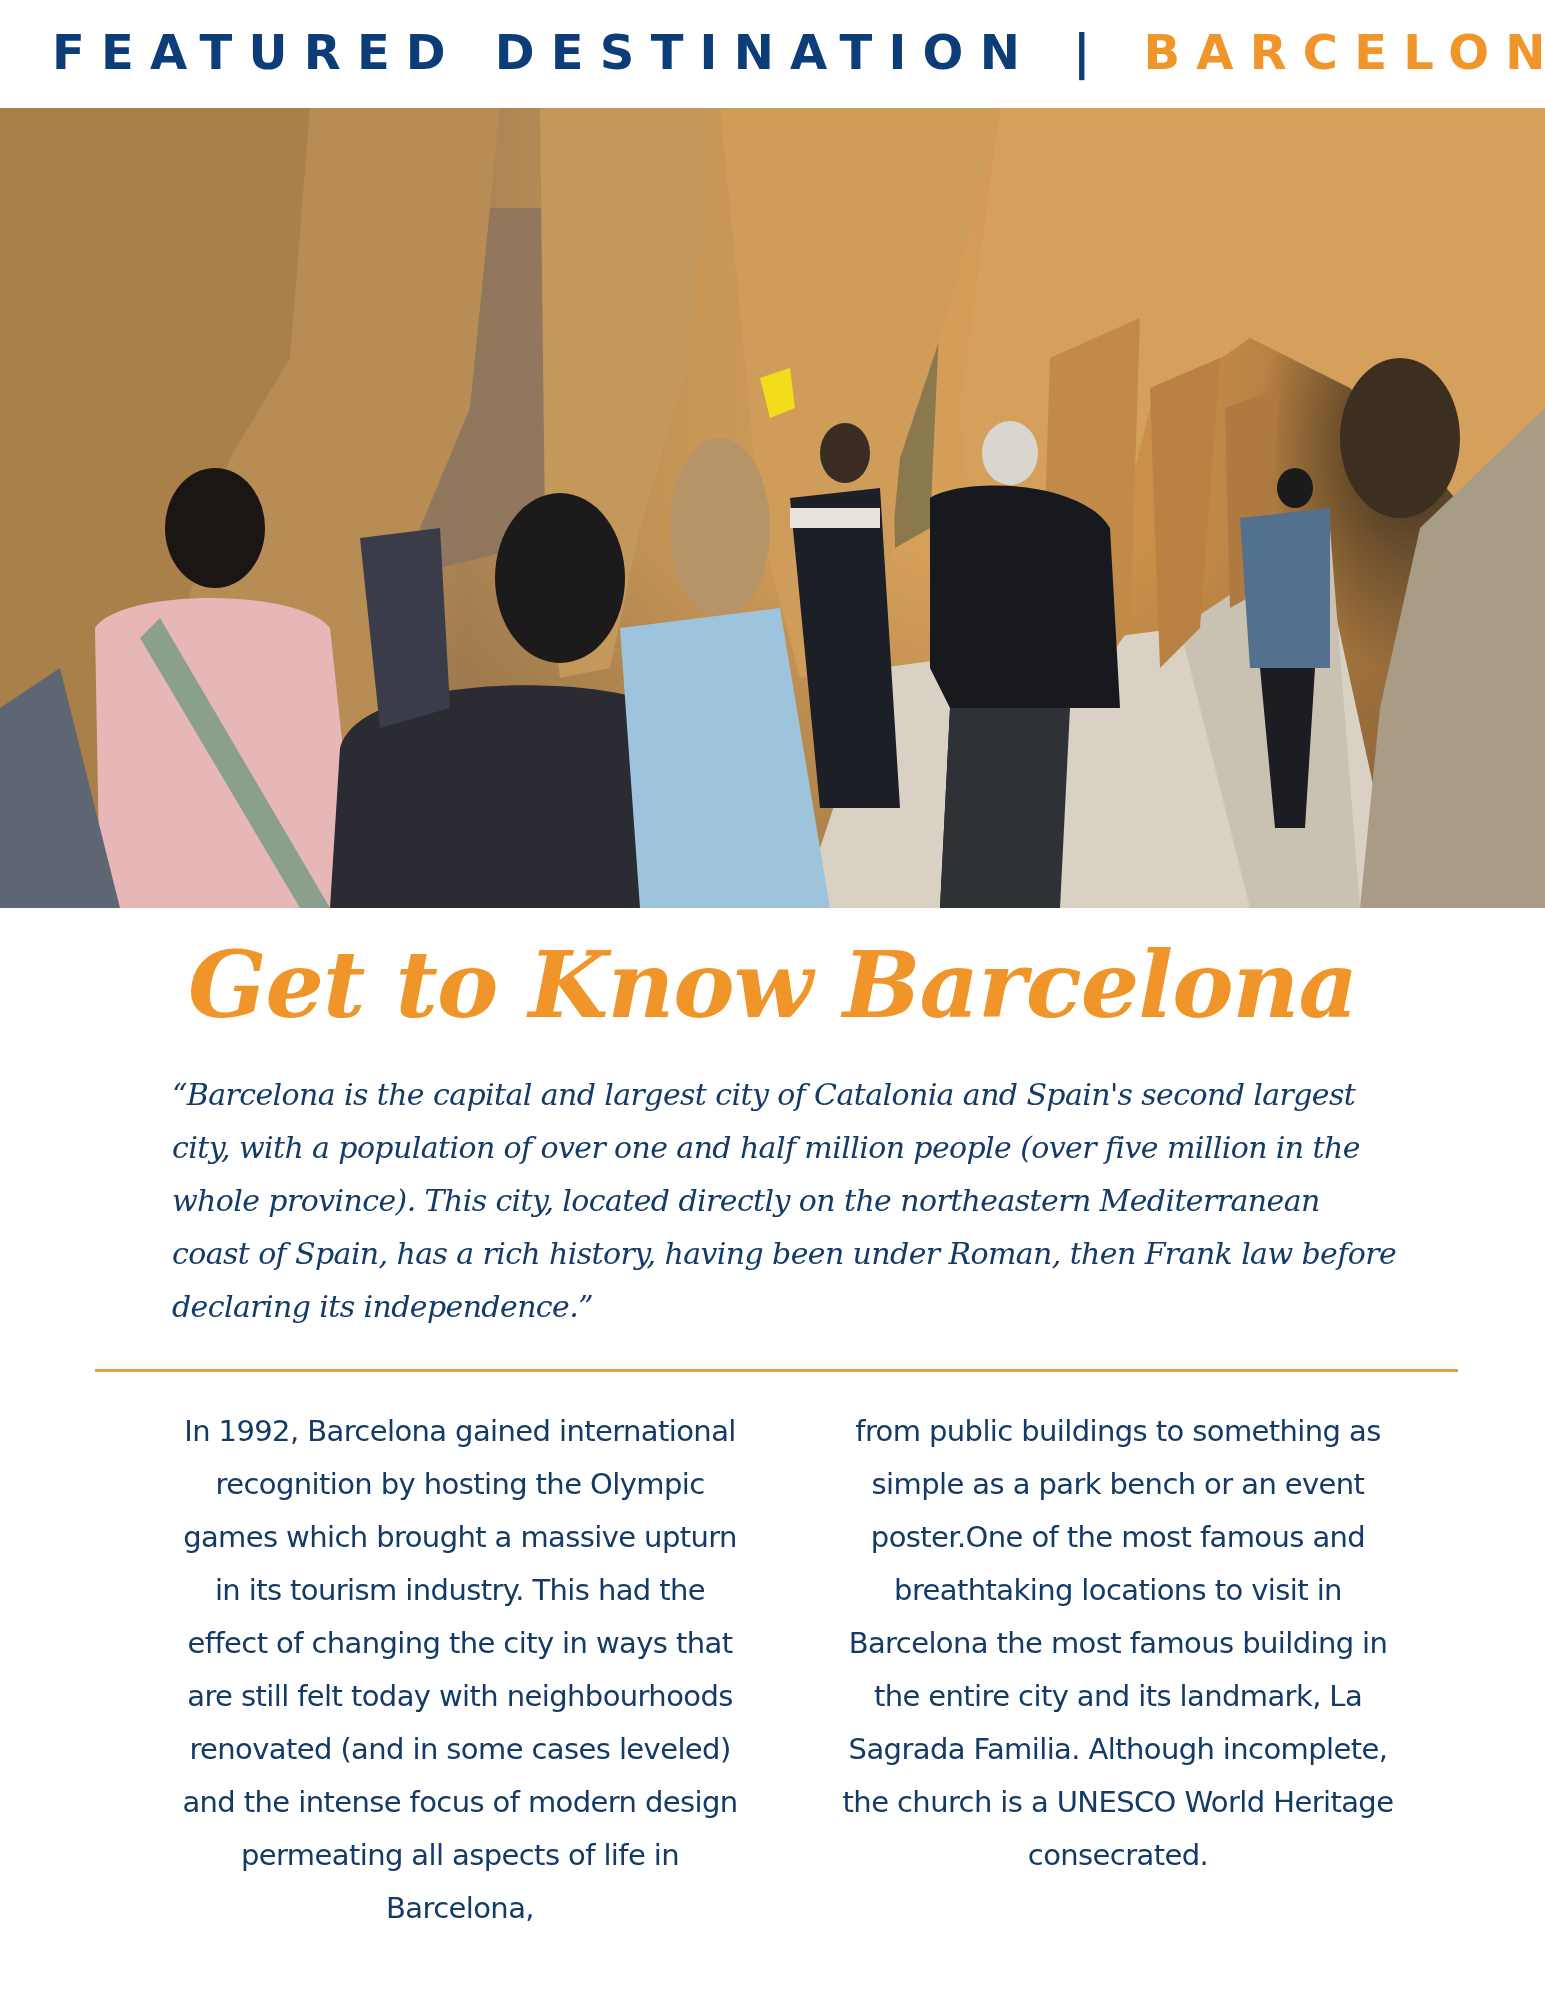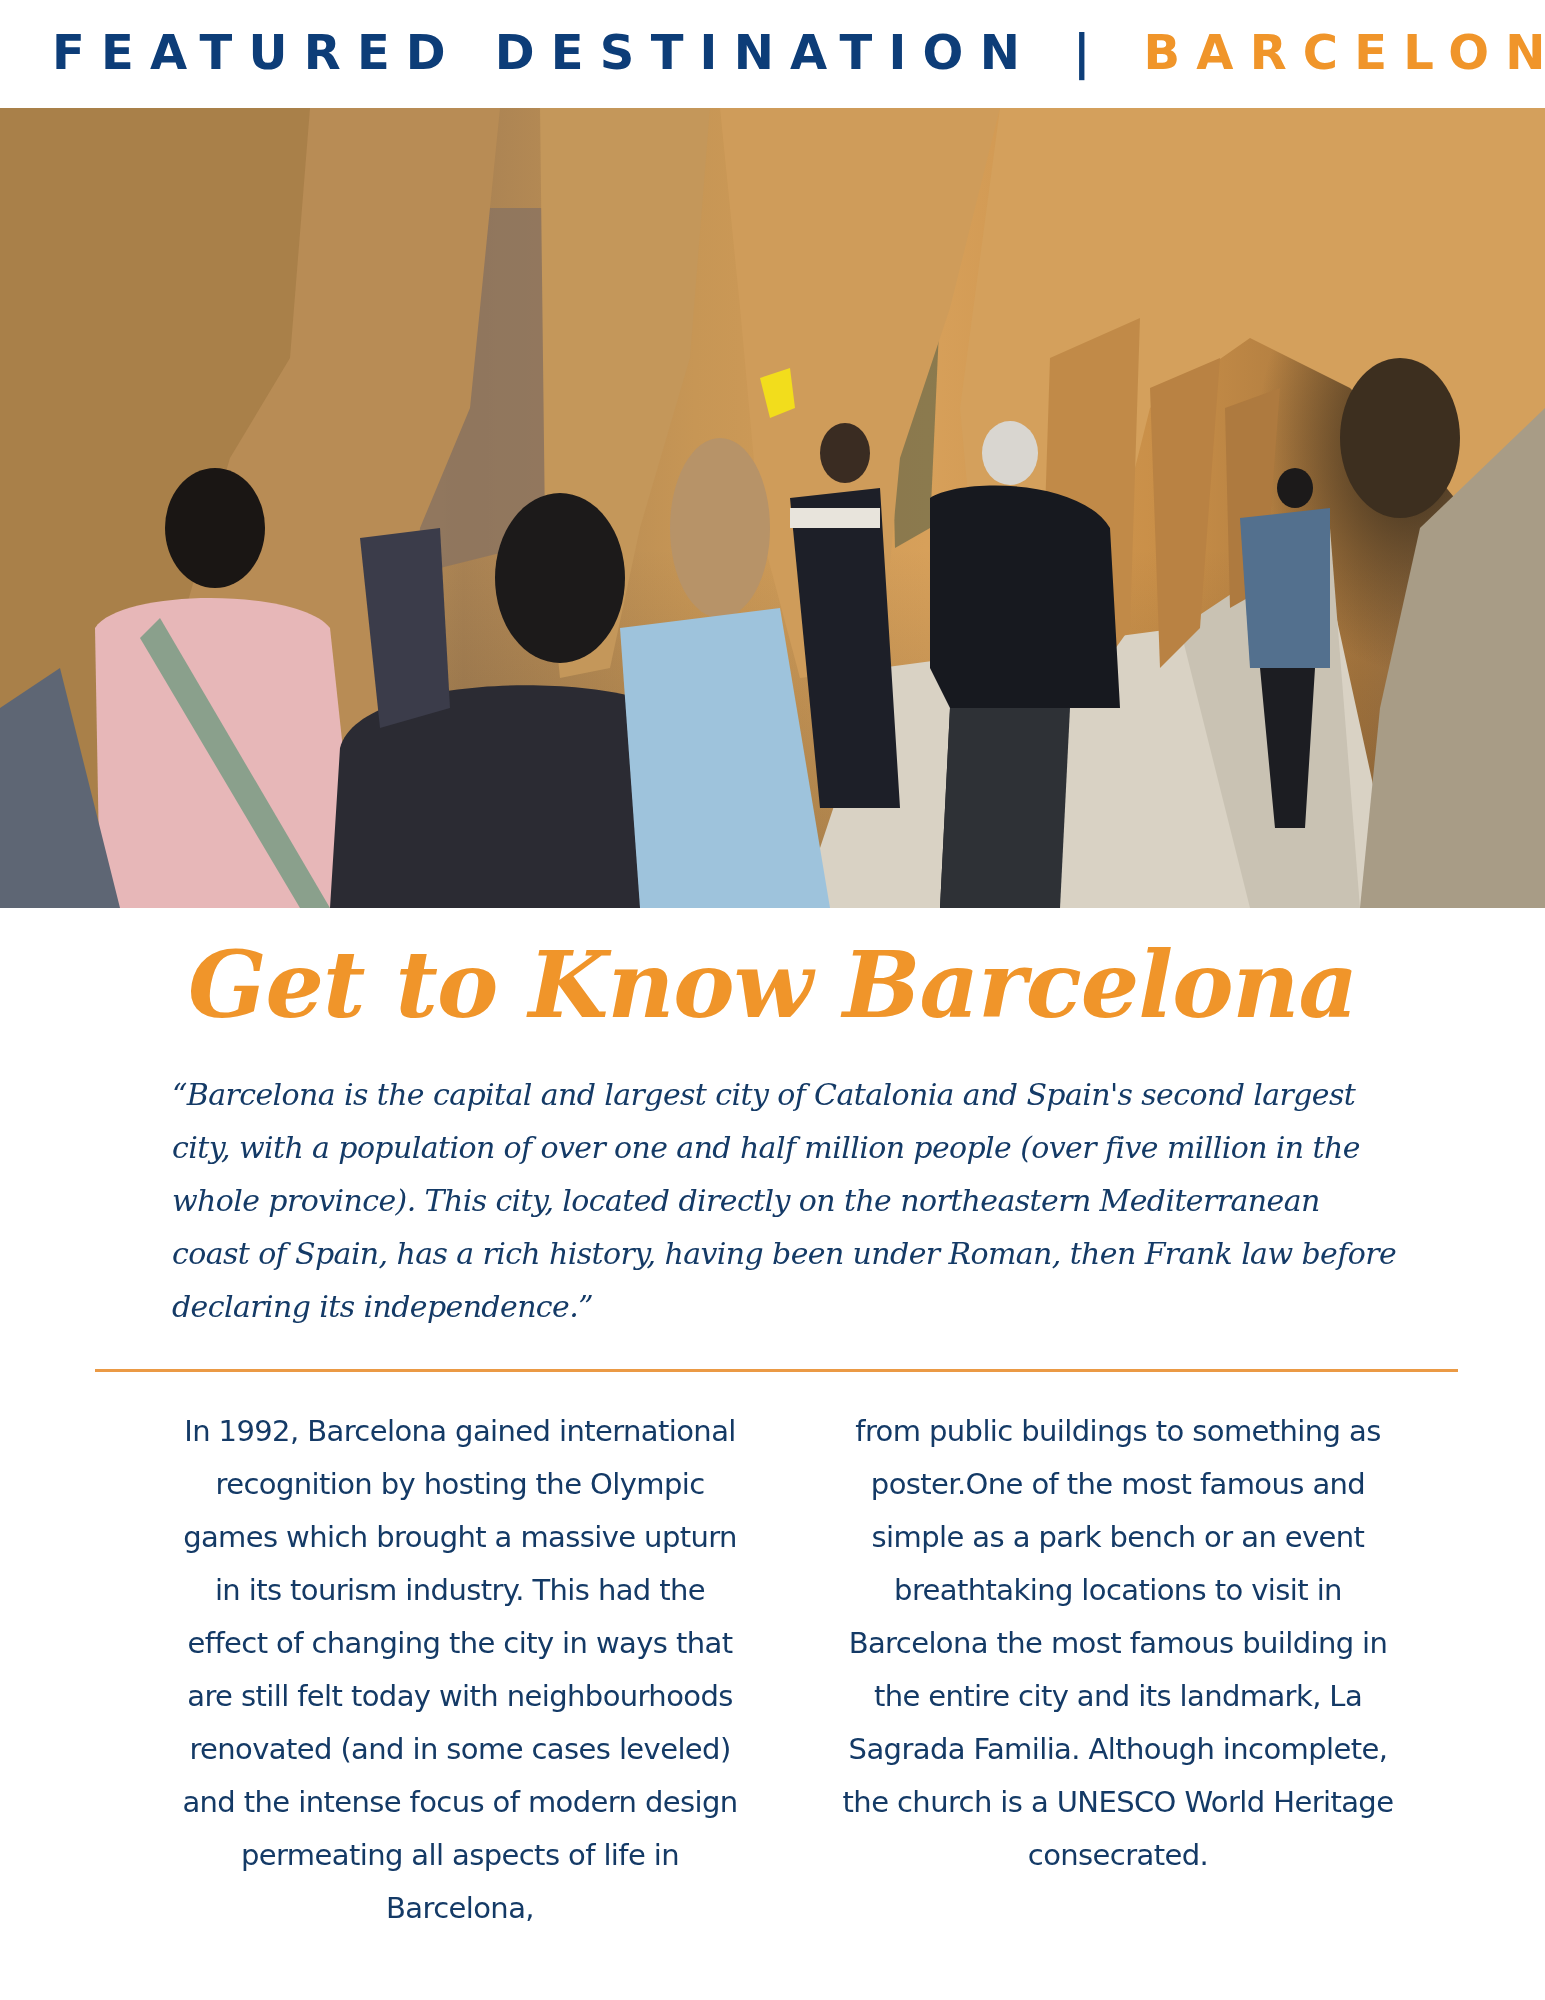--- a/index.html
+++ b/index.html
@@ -102,21 +102,21 @@
   <span class="line">effect of changing the city in ways that</span>
   <span class="line">are still felt today with neighbourhoods</span>
   <span class="line">renovated (and in some cases leveled)</span>
   <span class="line">and the intense focus of modern design</span>
   <span class="line">permeating all aspects of life in</span>
   <span class="line">Barcelona,</span>
 </div>
 
 <div class="col col-right">
   <span class="line">from public buildings to something as</span>
+  <span class="line">simple as a park bench or an event</span>
   <span class="line">poster.One of the most famous and</span>
-  <span class="line">simple as a park bench or an event</span>
   <span class="line">breathtaking locations to visit in</span>
   <span class="line">Barcelona the most famous building in</span>
   <span class="line">the entire city and its landmark, La</span>
   <span class="line">Sagrada Familia. Although incomplete,</span>
   <span class="line">the church is a UNESCO World Heritage</span>
   <span class="line">consecrated.</span>
 </div>
 
 </body></html>

